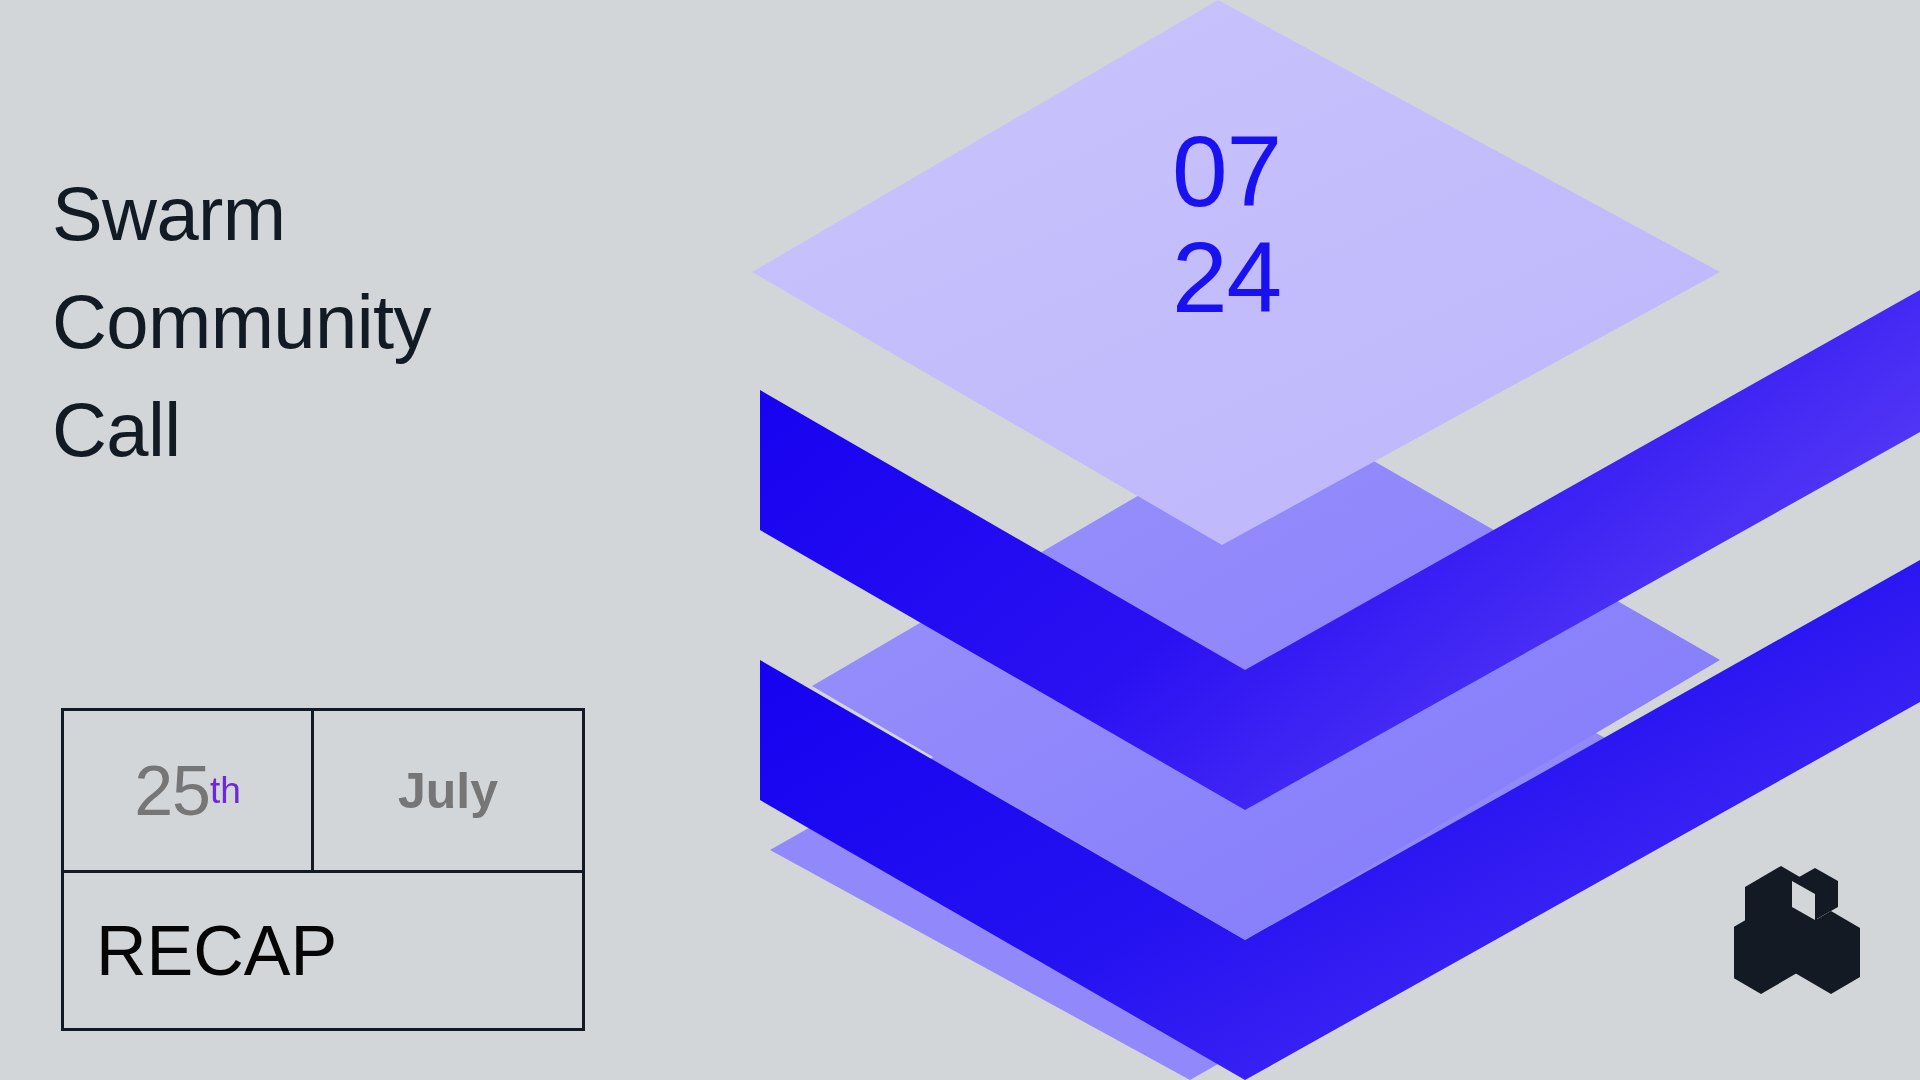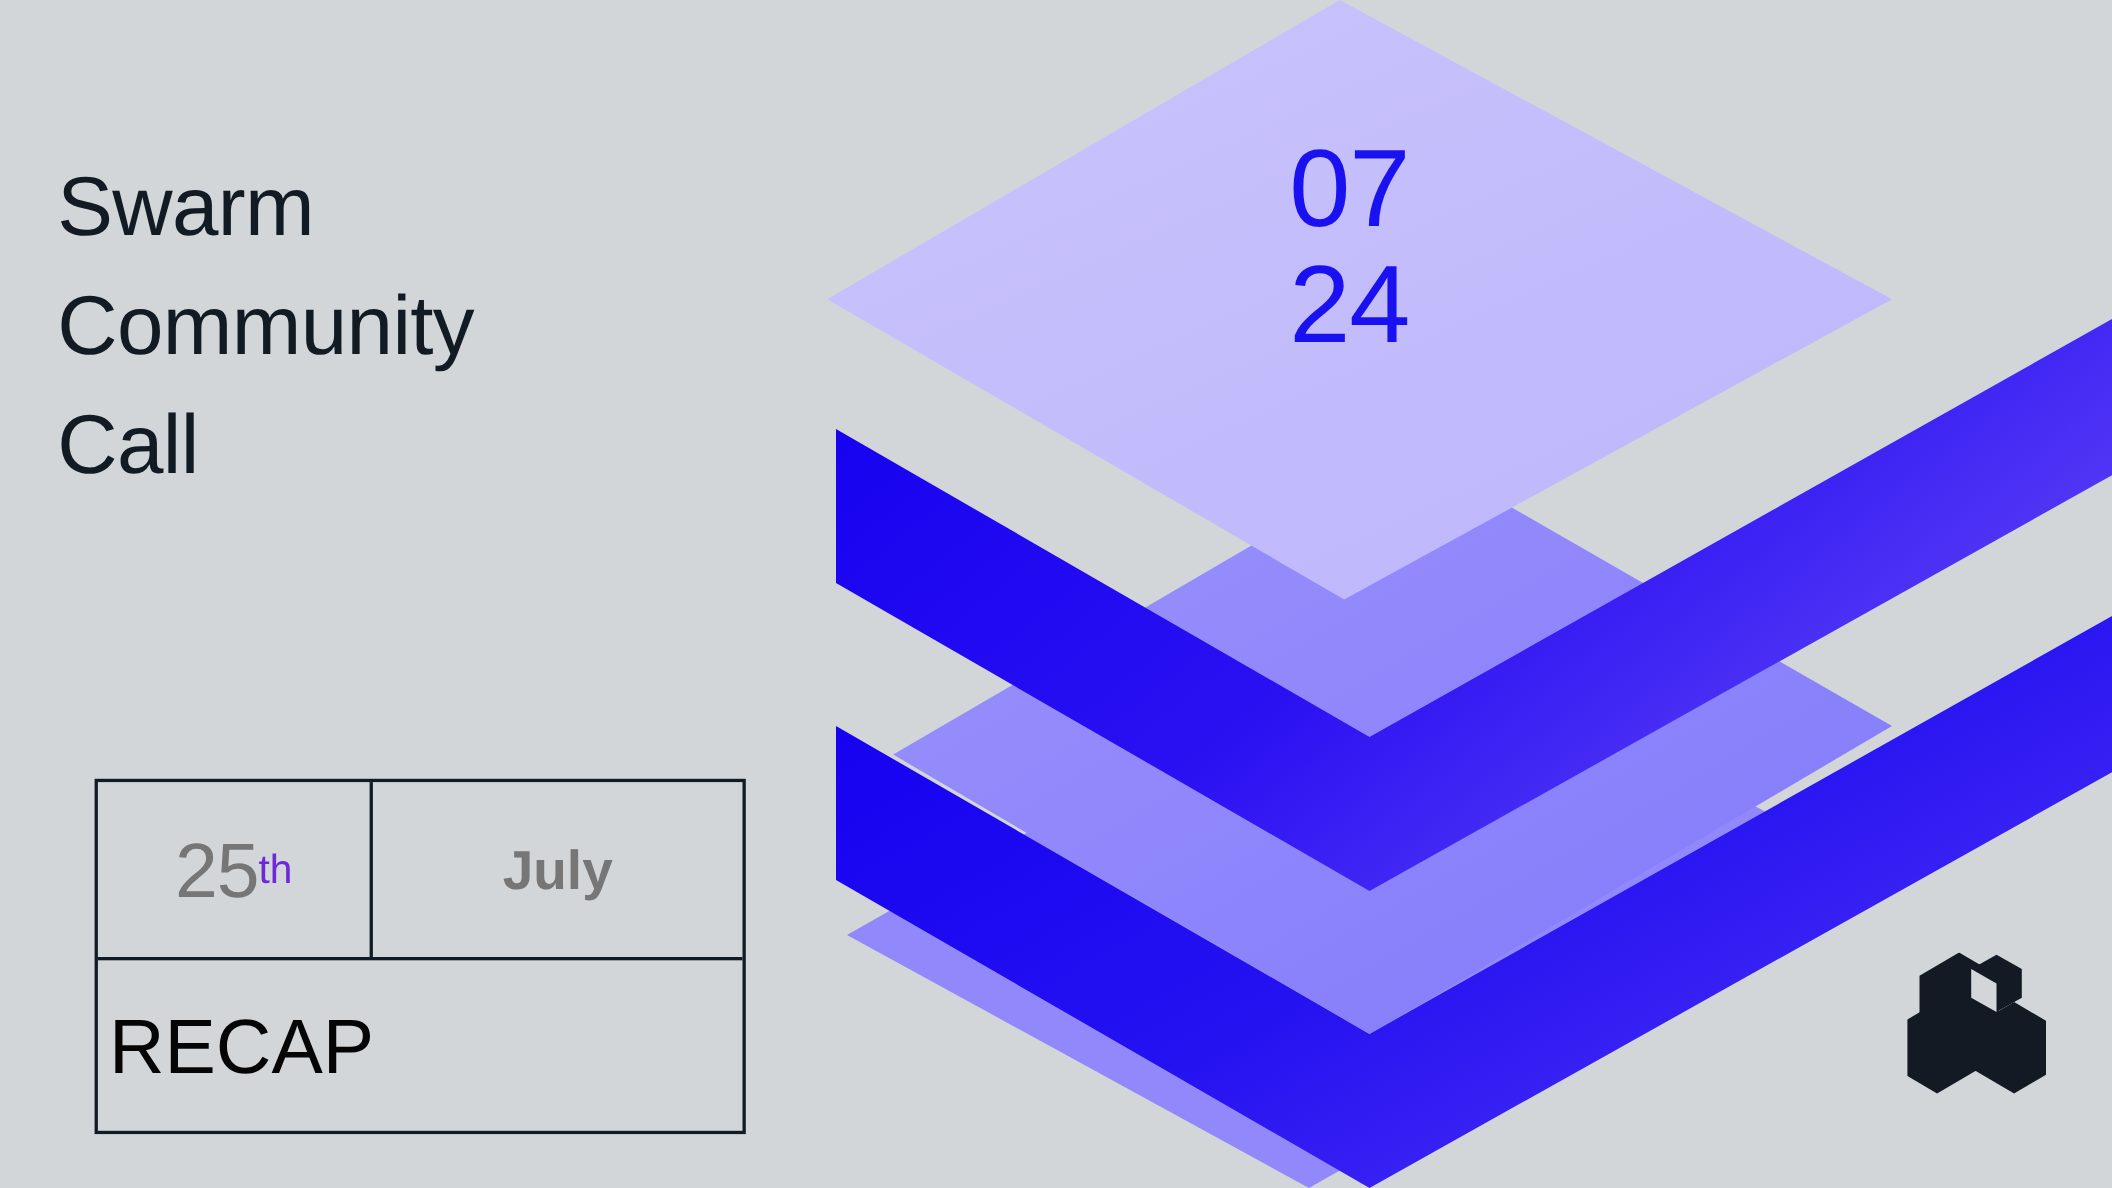--- a/index.html
+++ b/index.html
@@ -23,40 +23,39 @@
     left: 0; top: 0;
     width: 1920px;
     height: 1080px;
     pointer-events: none;
   }
 
   
   #headline {
     position: absolute;
     left: 52px;
-    top: 84px;
+    top: 109px;
     width: 660px;
     font-size: 76px;
     line-height: 1.42;
     letter-spacing: -0.6px;
     font-weight: 400;
     color: #121a23;
     white-space: pre-line;
   }
 
   
   #date-card {
     position: absolute;
     left: 61px;
     top: 708px;
-    width: 592px;
+    width: 524px;
     border: 3px solid #121a23;
     box-sizing: border-box;
     background: transparent;
-    margin-left: 25px;
   }
   #date-row {
     display: flex;
     height: 159px;
     border-bottom: 3px solid #121a23;
   }
   #day-cell {
     flex: 0 0 250px;
     border-right: 3px solid #121a23;
     display: flex;
@@ -93,21 +92,21 @@
   #recap-row {
     height: 155px;
     display: flex;
     align-items: center;
   }
   #recap-label {
     font-size: 70px;
     color: #050505;
     font-weight: 400;
     letter-spacing: 0px;
-    padding-left: 10px;
+    padding-left: 32px;
     line-height: 1;
   }
 
   
   #stamp {
     position: absolute;
     left: 1140px;
     top: 118px;
     font-size: 100px;
     line-height: 1.06;

